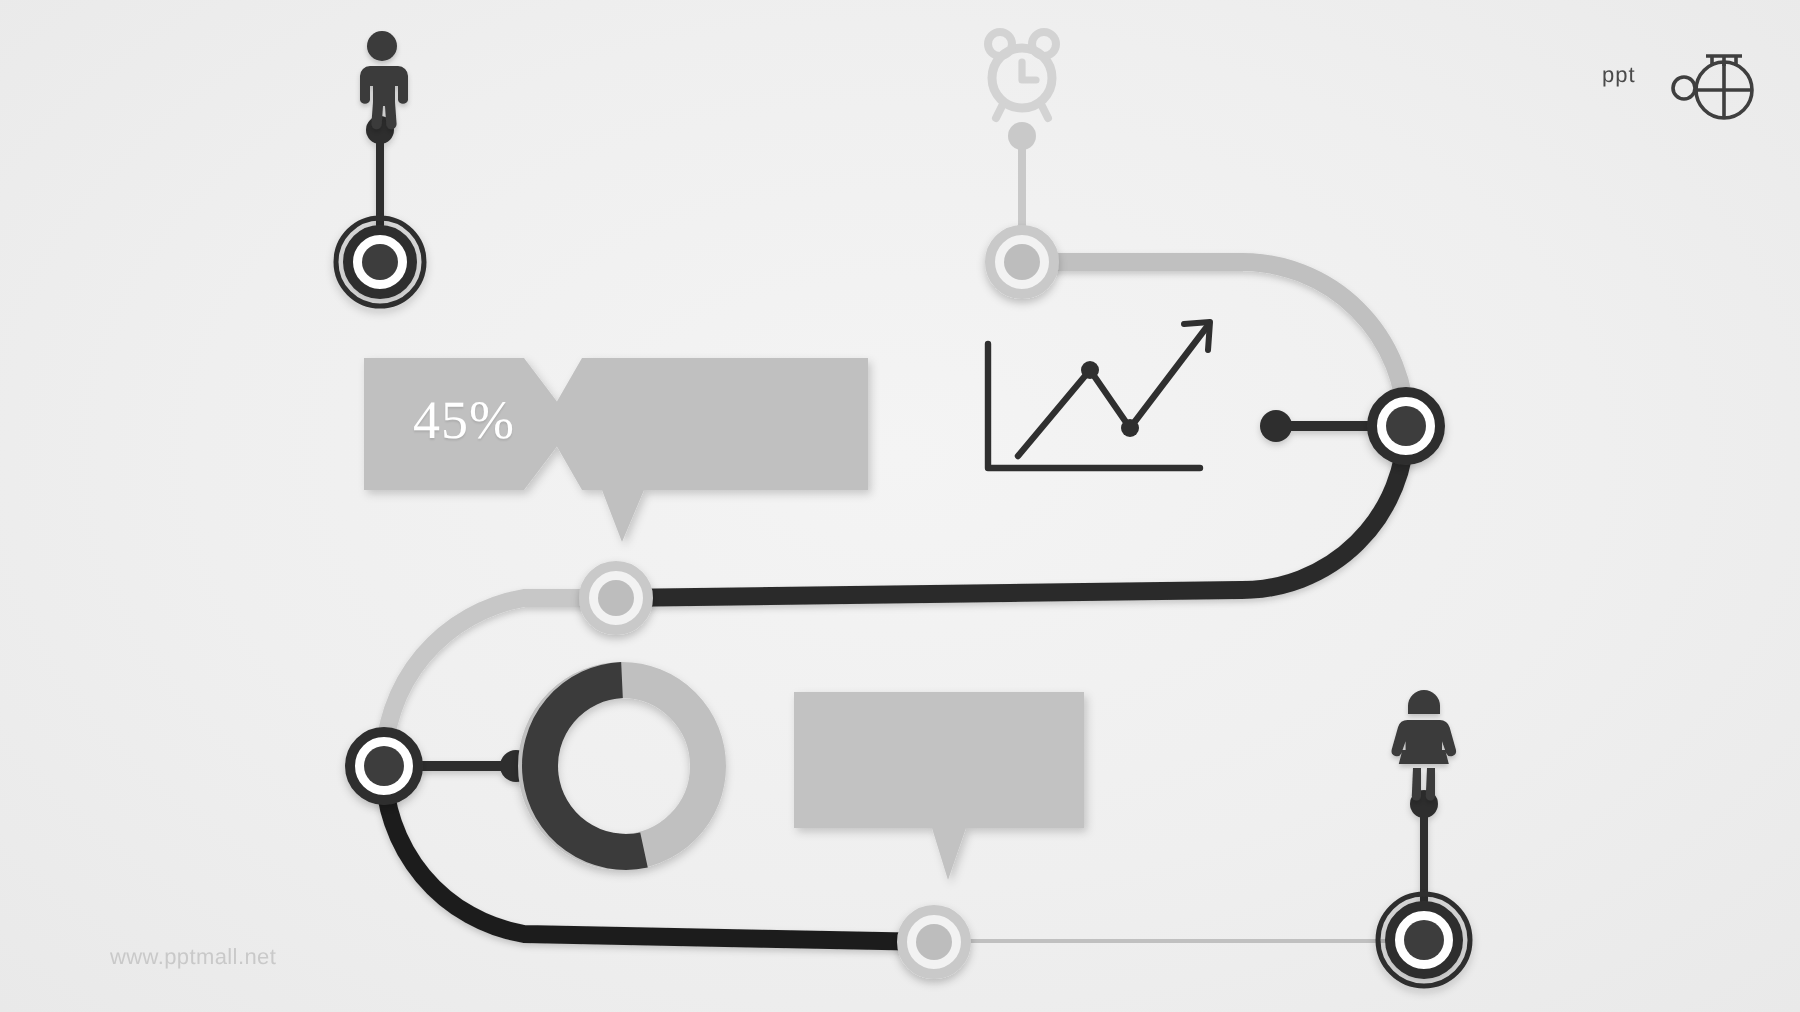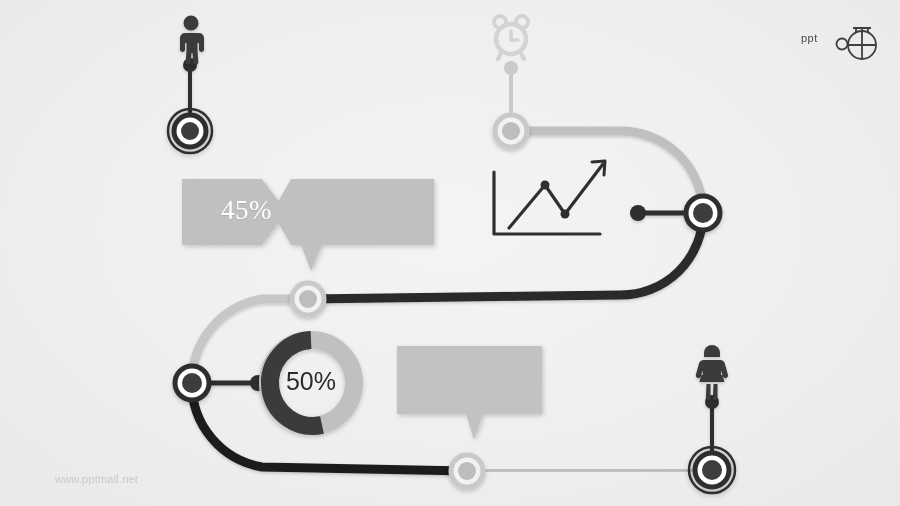--- a/index.html
+++ b/index.html
@@ -31,21 +31,21 @@
   }
   .pct-45 {
     position: absolute;
     left: 192px;
     top: 195px;
     width: 80px;
     color: #ffffff;
     font-family: "Liberation Serif", serif;
     font-size: 27px;
     letter-spacing: 0.5px;
-    text-align: right;
+    text-align: center;
     text-shadow: 0 1px 1px rgba(0,0,0,0.10);
     user-select: none;
   }
   .pct-50 {
     position: absolute;
     left: 276px;
     top: 367px;
     width: 70px;
     text-align: center;
     color: #2b2b2b;
@@ -260,19 +260,18 @@
     <g fill="none" stroke="#3f3f3f" stroke-width="1.8">
       <circle cx="842" cy="44" r="5.5"></circle>
       <circle cx="862" cy="45" r="14"></circle>
       <path d="M 848 45 h 28 M 862 31 v 28"></path>
       <path d="M 853 28 h 18 M 856 28 v 5 M 862 28 v 5 M 868 28 v 5"></path>
     </g>
   </svg>
 
   <div class="pct-45">45%</div>
 
-  <div class="pct-50">50%</div>
 
   <div class="brand-text">ppt</div>
 
   <div class="watermark">www.pptmall.net</div>
 
 </div>
 
 </body></html>

